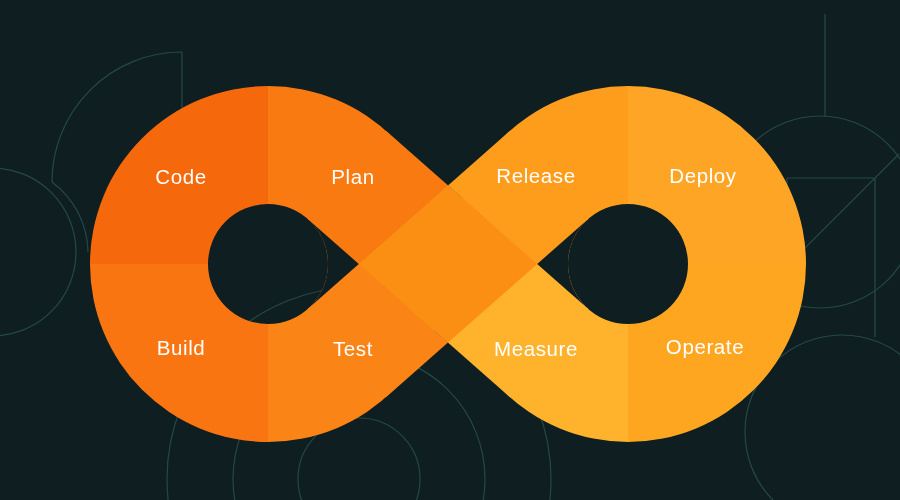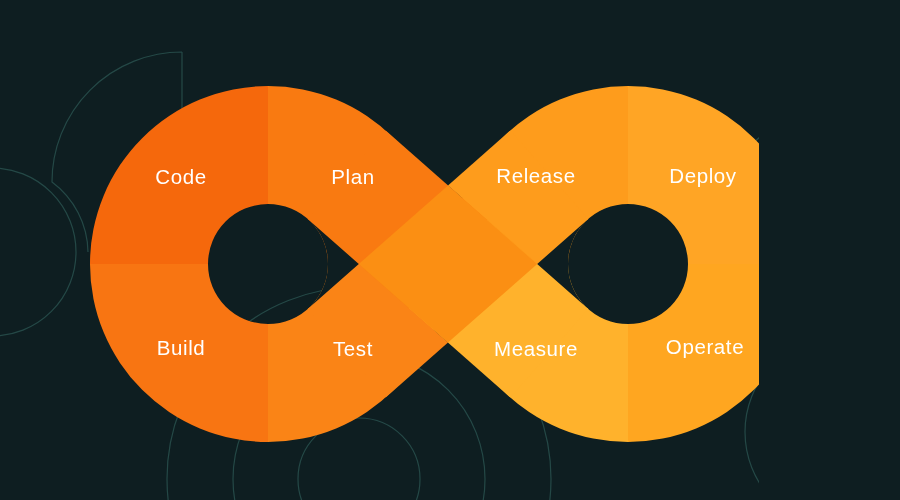--- a/index.html
+++ b/index.html
@@ -1,18 +1,18 @@
 <!DOCTYPE html>
 <html><head>
 <meta charset="utf-8">
 <style>
   html, body { margin: 0; padding: 0; background: #0E1E21; }
   .stage {
     position: relative;
-    width: 759px; height: 500px;
+    width: 900px; height: 500px;
     overflow: hidden;
     font-family: "Liberation Sans", "DejaVu Sans", sans-serif;
   }
   svg { display: block; }
   .seg-label {
     font-size: 20.5px;
     font-weight: 500;
     letter-spacing: 0.6px;
   }
 </style>

